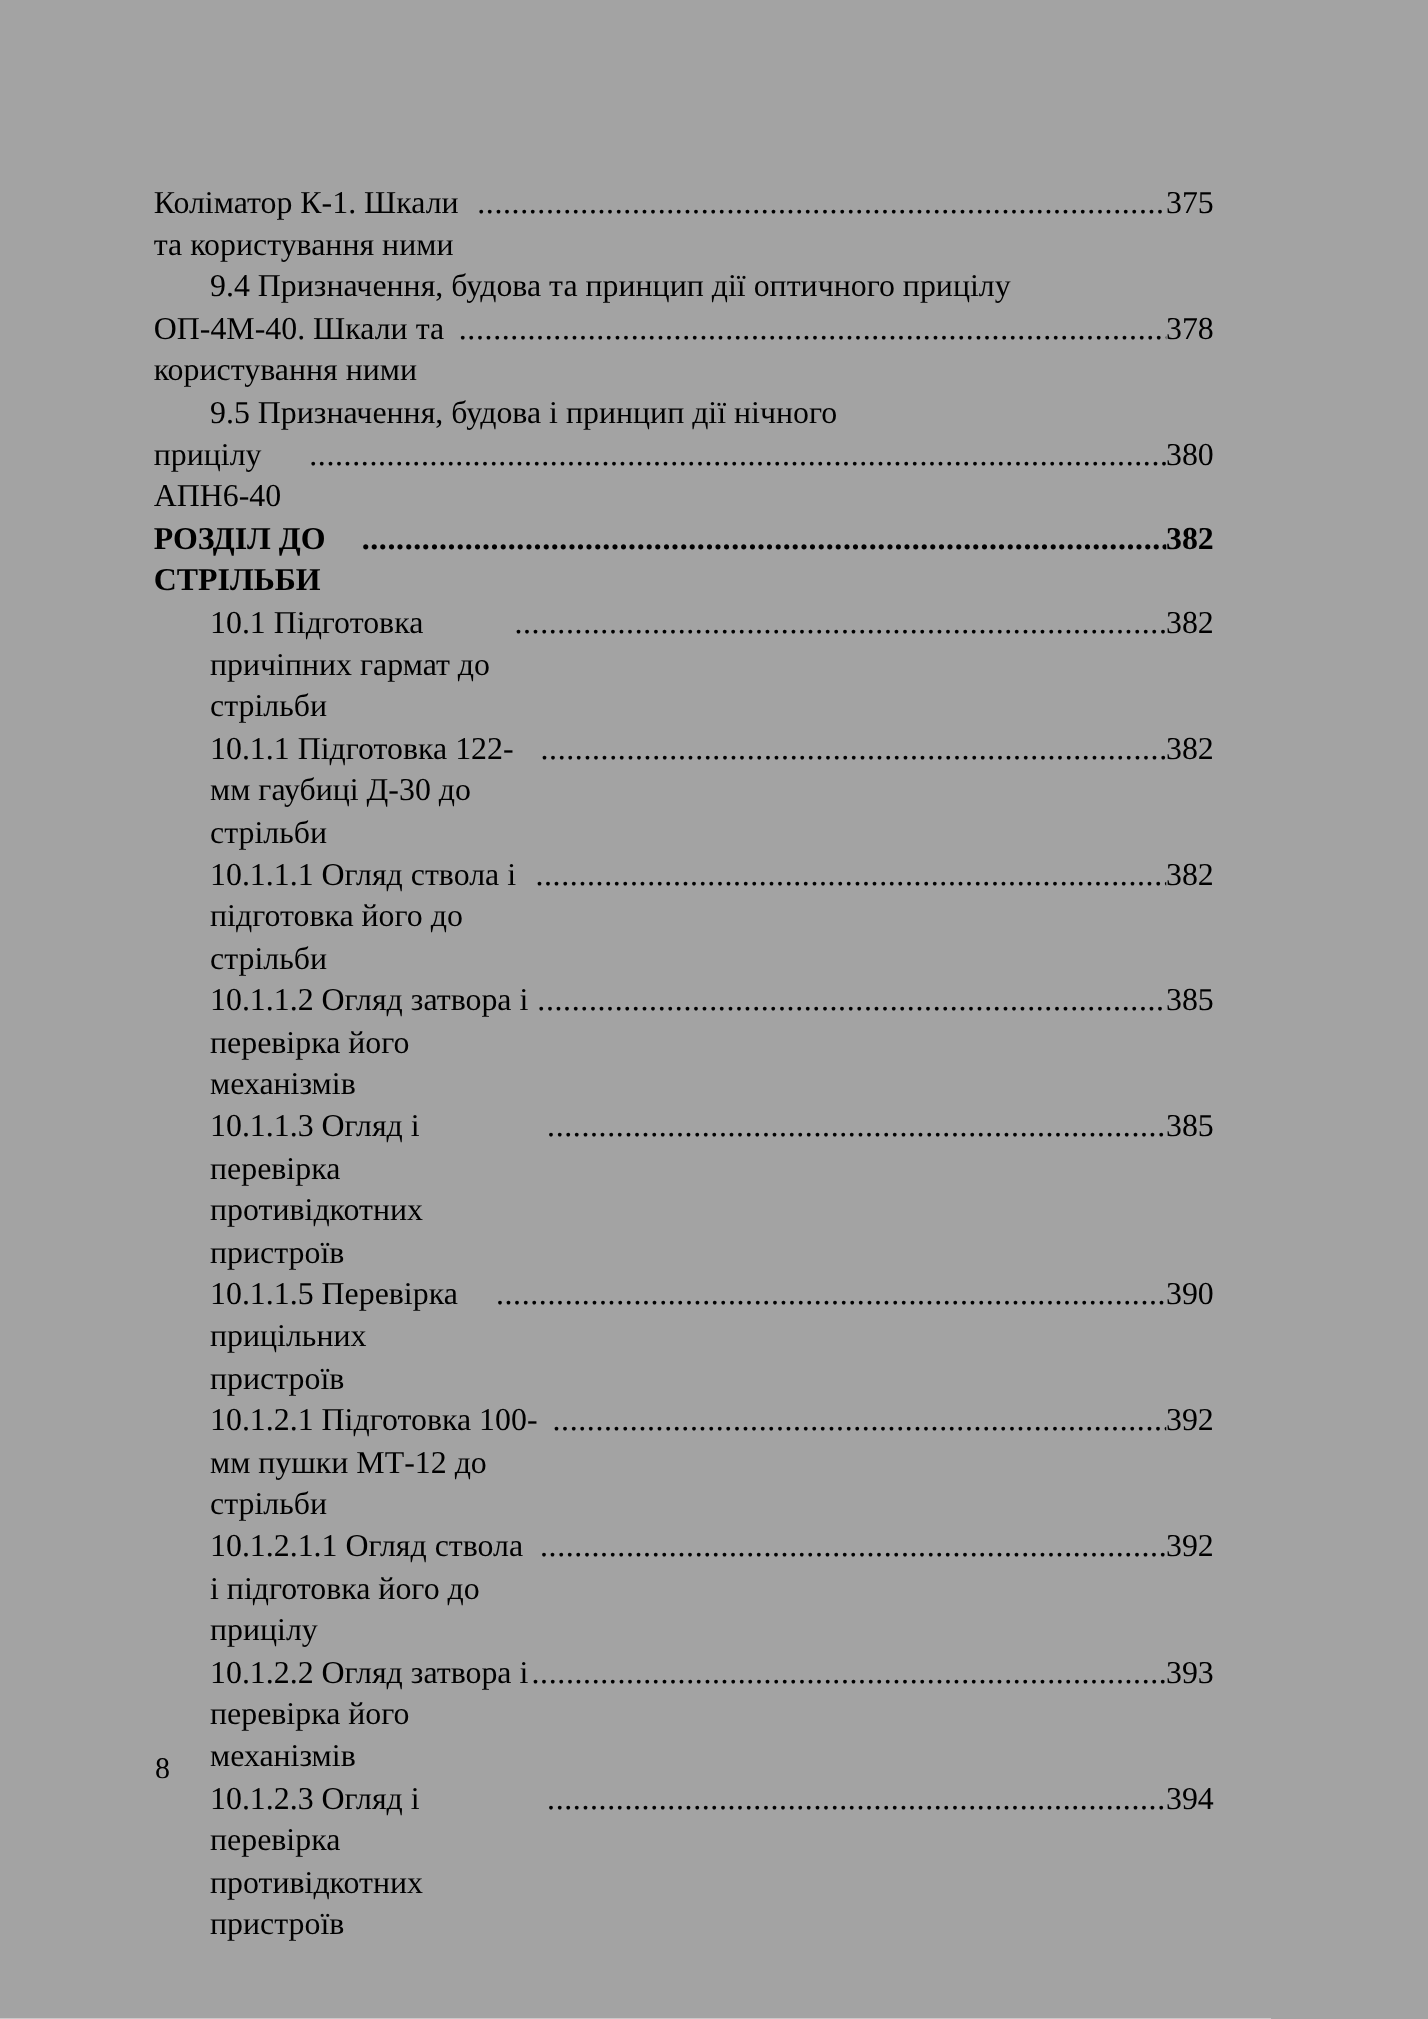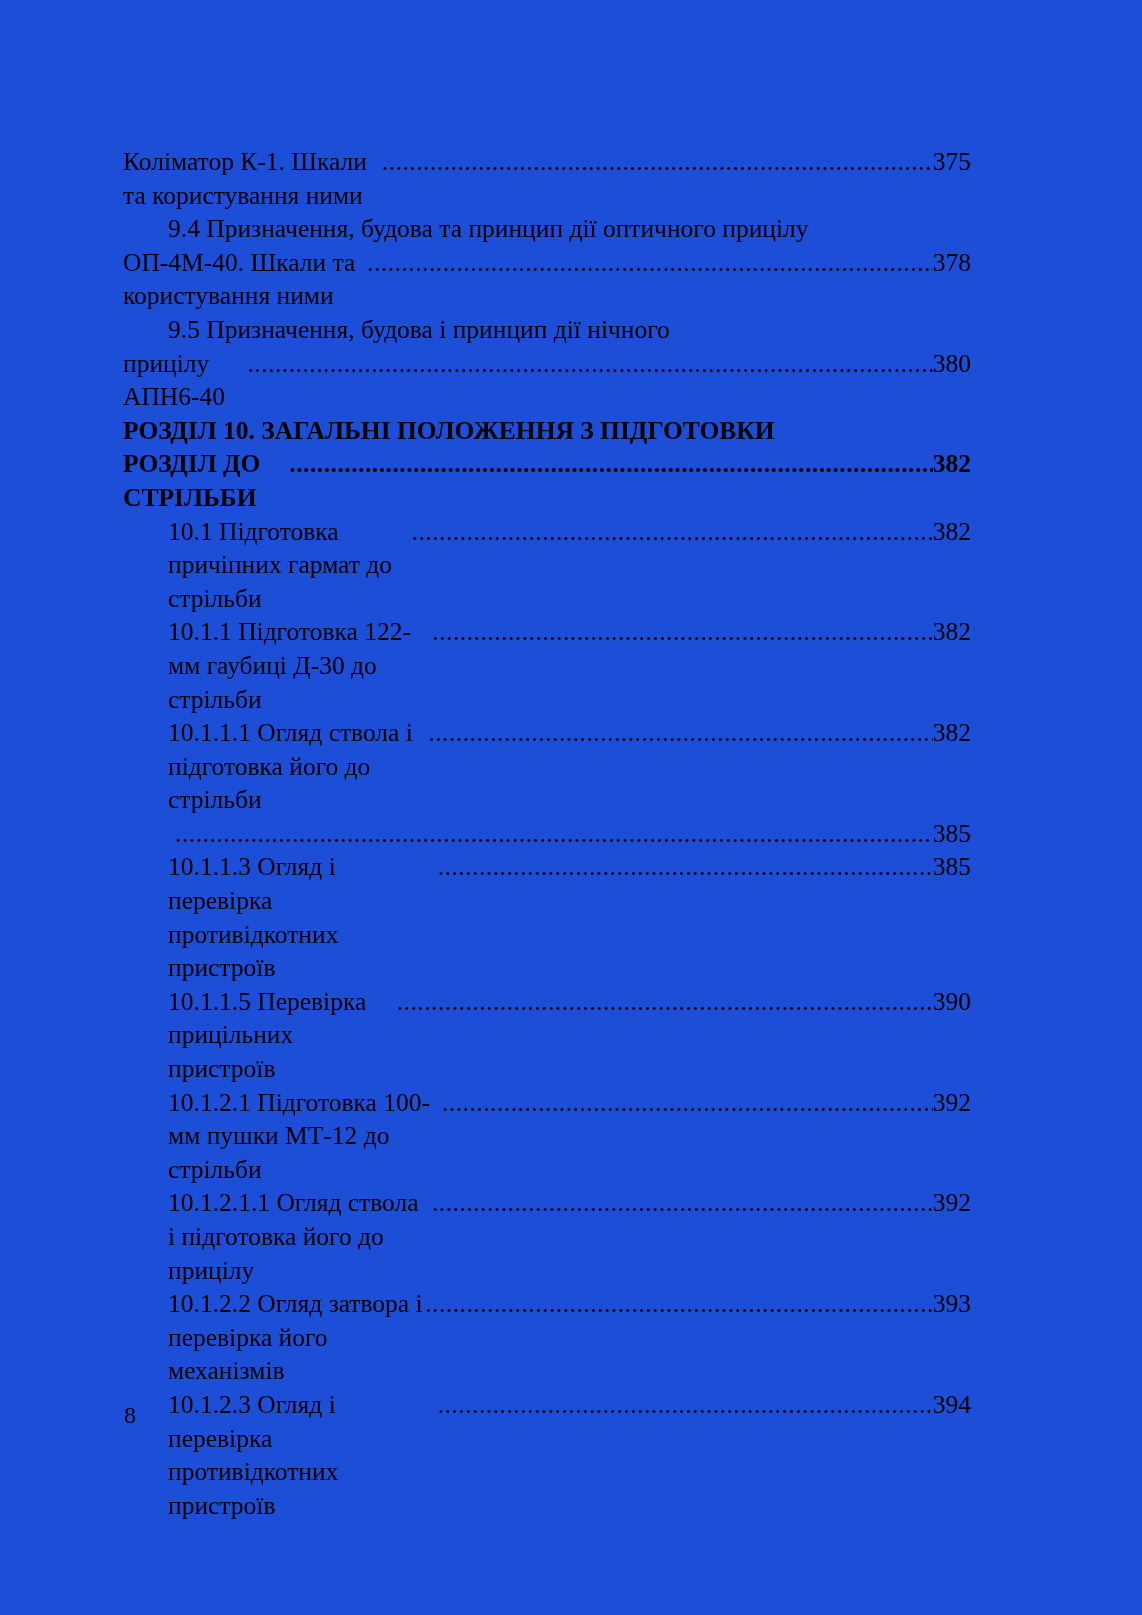--- a/index.html
+++ b/index.html
@@ -5,21 +5,21 @@
 <style>
   html, body {
     margin: 0;
     padding: 0;
     background: #ffffff;
   }
   .page {
     position: relative;
     width: 1142px;
     height: 1615px;
-    background: #1d4ed8;
+    background: #a3a3a3;
     overflow: hidden;
     font-family: "Liberation Serif", "DejaVu Serif", serif;
     color: #000000;
     box-sizing: border-box;
   }
   .toc {
     position: absolute;
     left: 123px;
     top: 145px;
     width: 848px;
@@ -118,23 +118,20 @@
           <span class="indent-pad">&nbsp;</span>
           <span class="entry-text">9.5 Призначення, будова і принцип дії нічного</span>
         </div>
         <div class="entry-row">
           <span class="entry-text">прицілу АПН6-40</span>
           <span class="leader"></span>
           <span class="page-num">380</span>
         </div>
       </div>
       <div class="toc-entry bold">
-        <div class="wrap-line1">
-          <span class="entry-text">РОЗДІЛ 10. ЗАГАЛЬНІ ПОЛОЖЕННЯ З ПІДГОТОВКИ</span>
-        </div>
         <div class="entry-row">
           <span class="entry-text">РОЗДІЛ ДО СТРІЛЬБИ</span>
           <span class="leader"></span>
           <span class="page-num">382</span>
         </div>
       </div>
       <div class="toc-entry">
         <div class="entry-row">
           <span class="indent-pad">&nbsp;</span>
           <span class="entry-text">10.1 Підготовка причіпних гармат до стрільби</span>
@@ -154,20 +151,21 @@
         <div class="entry-row">
           <span class="indent-pad">&nbsp;</span>
           <span class="entry-text">10.1.1.1 Огляд ствола і підготовка його до стрільби</span>
           <span class="leader"></span>
           <span class="page-num">382</span>
         </div>
       </div>
       <div class="toc-entry gap-before-leader">
         <div class="entry-row">
           <span class="indent-pad">&nbsp;</span>
+          <span class="entry-text">10.1.1.2 Огляд затвора і перевірка його механізмів</span>
           <span class="leader"></span>
           <span class="page-num">385</span>
         </div>
       </div>
       <div class="toc-entry gap-before-leader">
         <div class="entry-row">
           <span class="indent-pad">&nbsp;</span>
           <span class="entry-text">10.1.1.3 Огляд і перевірка противідкотних пристроїв</span>
           <span class="leader"></span>
           <span class="page-num">385</span>

